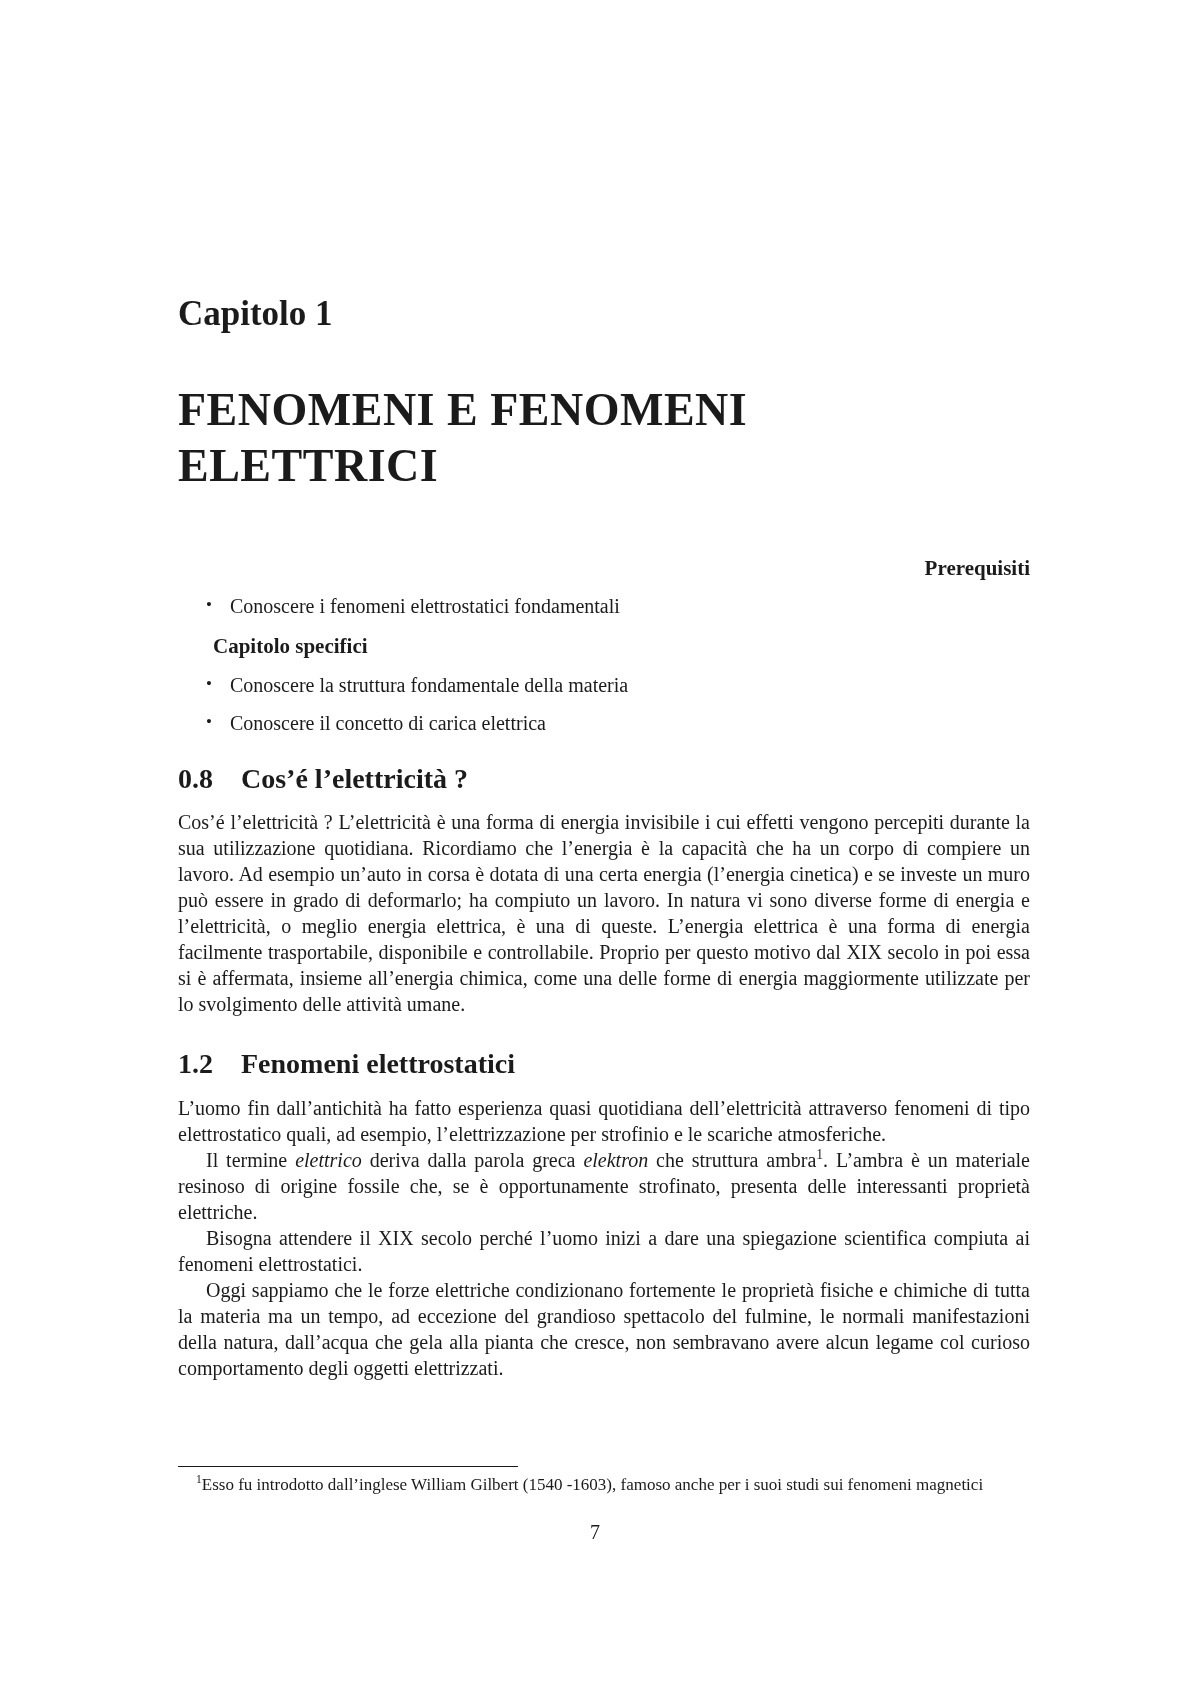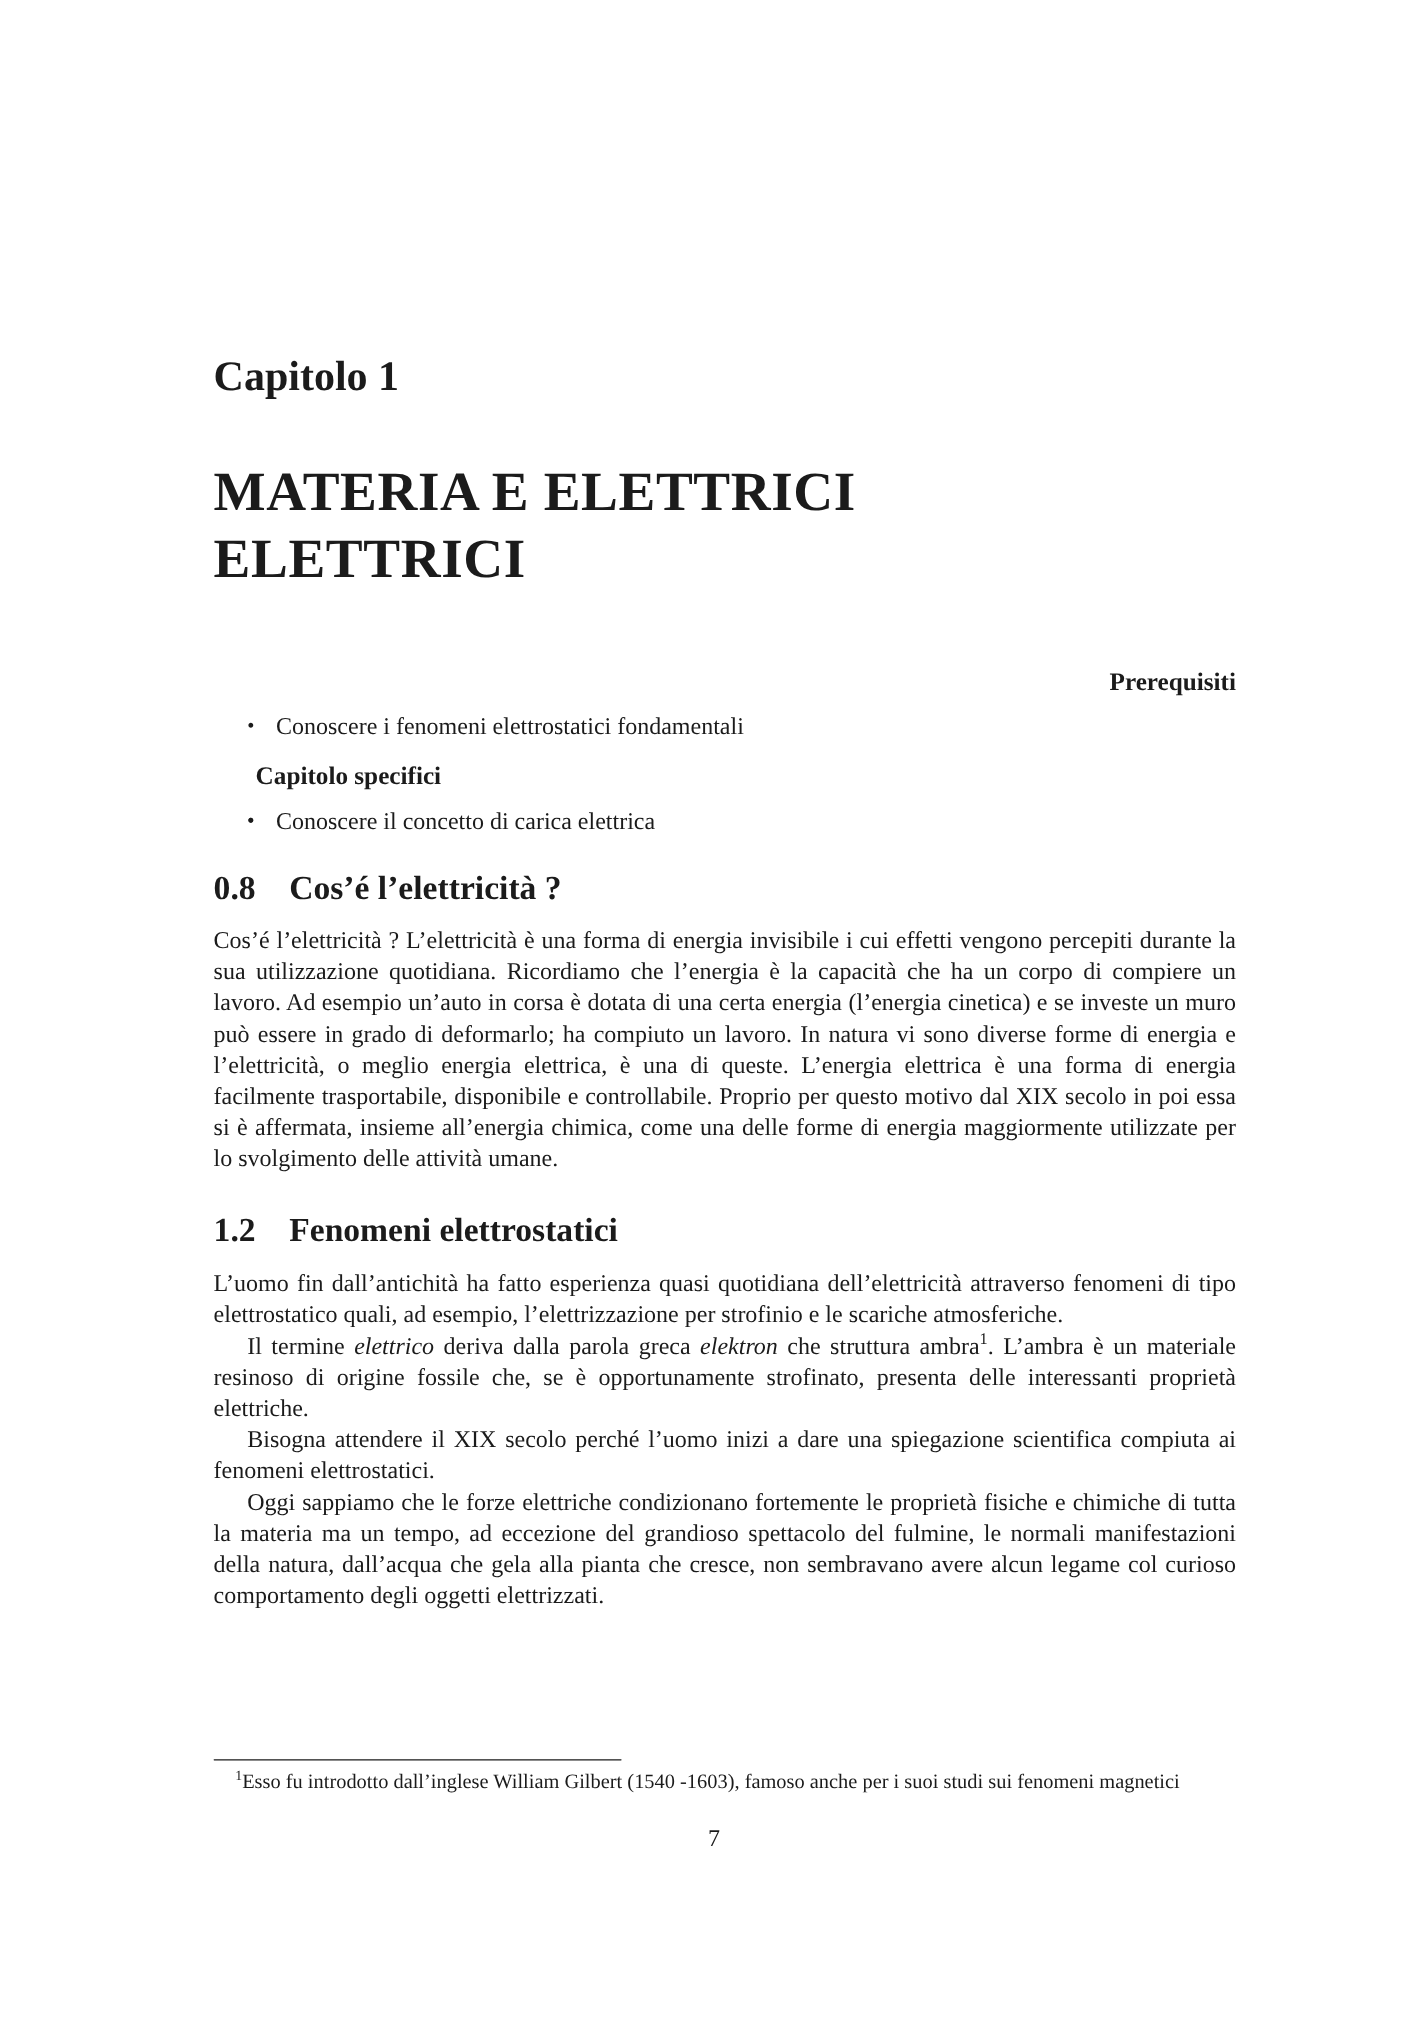--- a/index.html
+++ b/index.html
@@ -1,15 +1,15 @@
 <!DOCTYPE html>
 <html lang="it"><head>
 <meta charset="utf-8">
 <style>
-  * { margin:0; padding:0; box-sizing:border-box;border-radius:23px; }
+  * { margin:0; padding:0; box-sizing:border-box; }
   html, body { background:#ffffff; }
   .page {
     width:1190px; height:1684px; background:#ffffff; position:relative;
     font-family:"Liberation Serif","DejaVu Serif",serif; color:#1b1b1b;
     overflow:hidden;
   }
   .content { position:absolute; left:178px; top:0; width:852px; }
   .chapter-label { margin-top:294px; font-size:35px; font-weight:bold; line-height:1.15; }
   .chapter-title { margin-top:48px; font-size:46px; font-weight:bold; line-height:56px; letter-spacing:0.5px; }
   .title-line { display:block; }
@@ -34,31 +34,31 @@
 </style>
 </head>
 <body>
 
 <div class="page">
   <div class="content">
 
     <div class="chapter-label">Capitolo 1</div>
 
     <h1 class="chapter-title">
-        <span class="title-line">MATERIA E ELETTRICI</span>
+        <span class="title-line">FENOMENI E FENOMENI</span>
         <span class="title-line">ELETTRICI</span>
       </h1>
 
     <div class="fm-heading fm-prereq">Prerequisiti</div>
 
     <div class="bullet-item"><span class="bullet">•</span><span>Conoscere i fenomeni elettrostatici fondamentali</span></div>
 
     <div class="fm-heading fm-obj">Capitolo specifici</div>
 
-    <div class="bullet-item"><span class="bullet">•</span></div>
+    <div class="bullet-item"><span class="bullet">•</span><span>Conoscere la struttura fondamentale della materia</span></div>
 
     <div class="bullet-item"><span class="bullet">•</span><span>Conoscere il concetto di carica elettrica</span></div>
 
     <h2 class="section-heading sh-1">
         <span class="section-number">0.8</span>
         <span>Cos’é l’elettricità ?</span>
       </h2>
 
     <p class="body-par">Cos’é l’elettricità ? L’elettricità è una forma di energia invisibile i cui effetti vengono percepiti durante la sua utilizzazione quotidiana. Ricordiamo che l’energia è la capacità che ha un corpo di compiere un lavoro. Ad esempio un’auto in corsa è dotata di una certa energia (l’energia cinetica) e se investe un muro può essere in grado di deformarlo; ha compiuto un lavoro. In natura vi sono diverse forme di energia e l’elettricità, o meglio energia elettrica, è una di queste. L’energia elettrica è una forma di energia facilmente trasportabile, disponibile e controllabile. Proprio per questo motivo dal XIX secolo in poi essa si è affermata, insieme all’energia chimica, come una delle forme di energia maggiormente utilizzate per lo svolgimento delle attività umane.</p>
 

